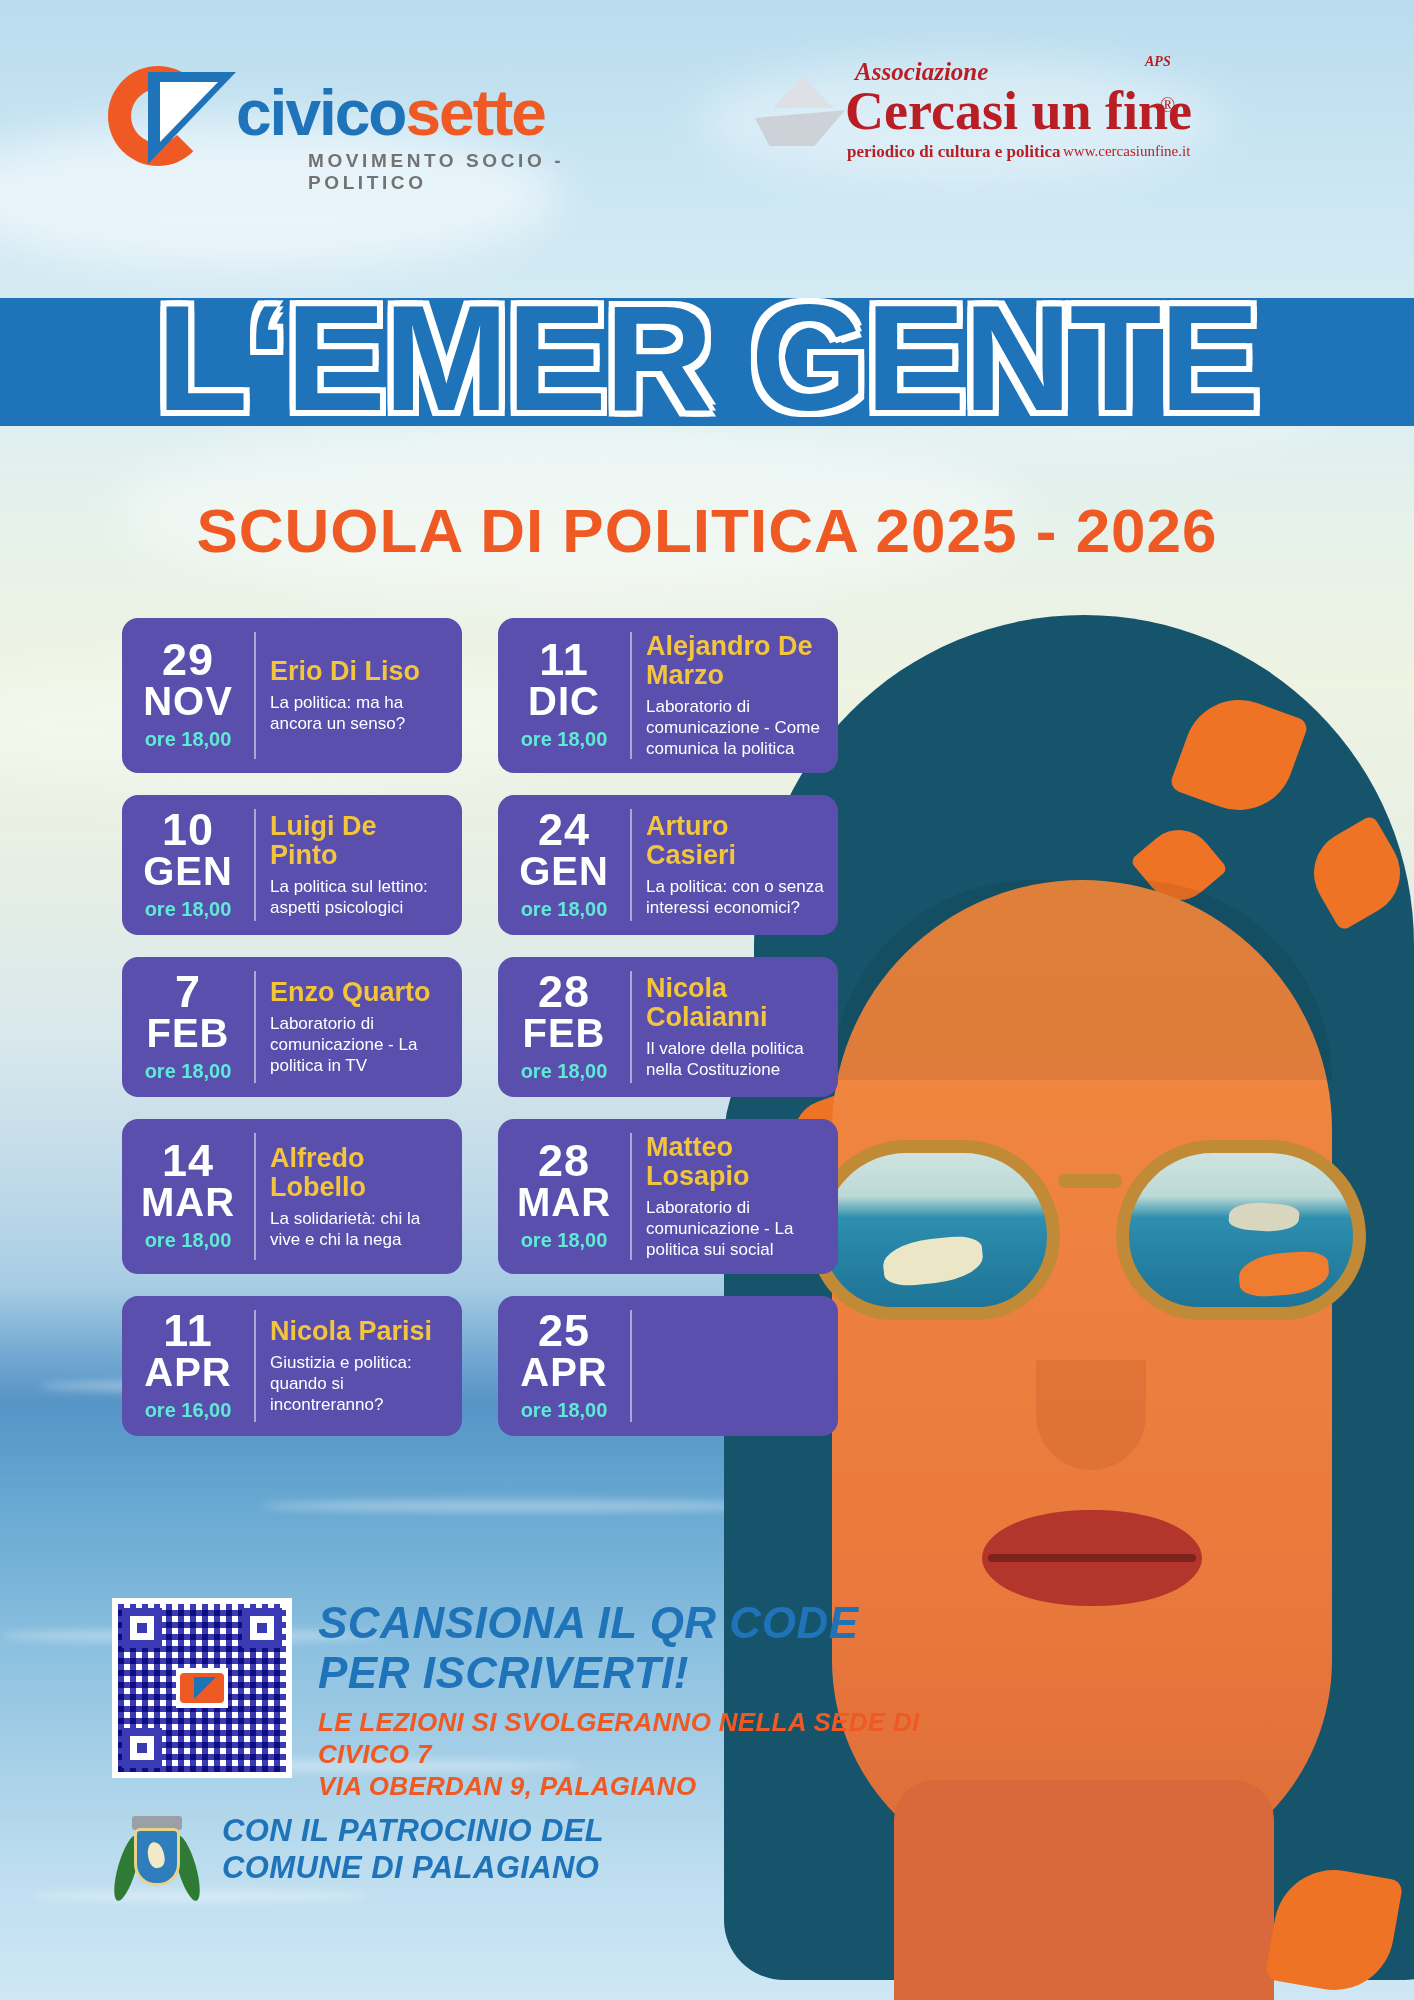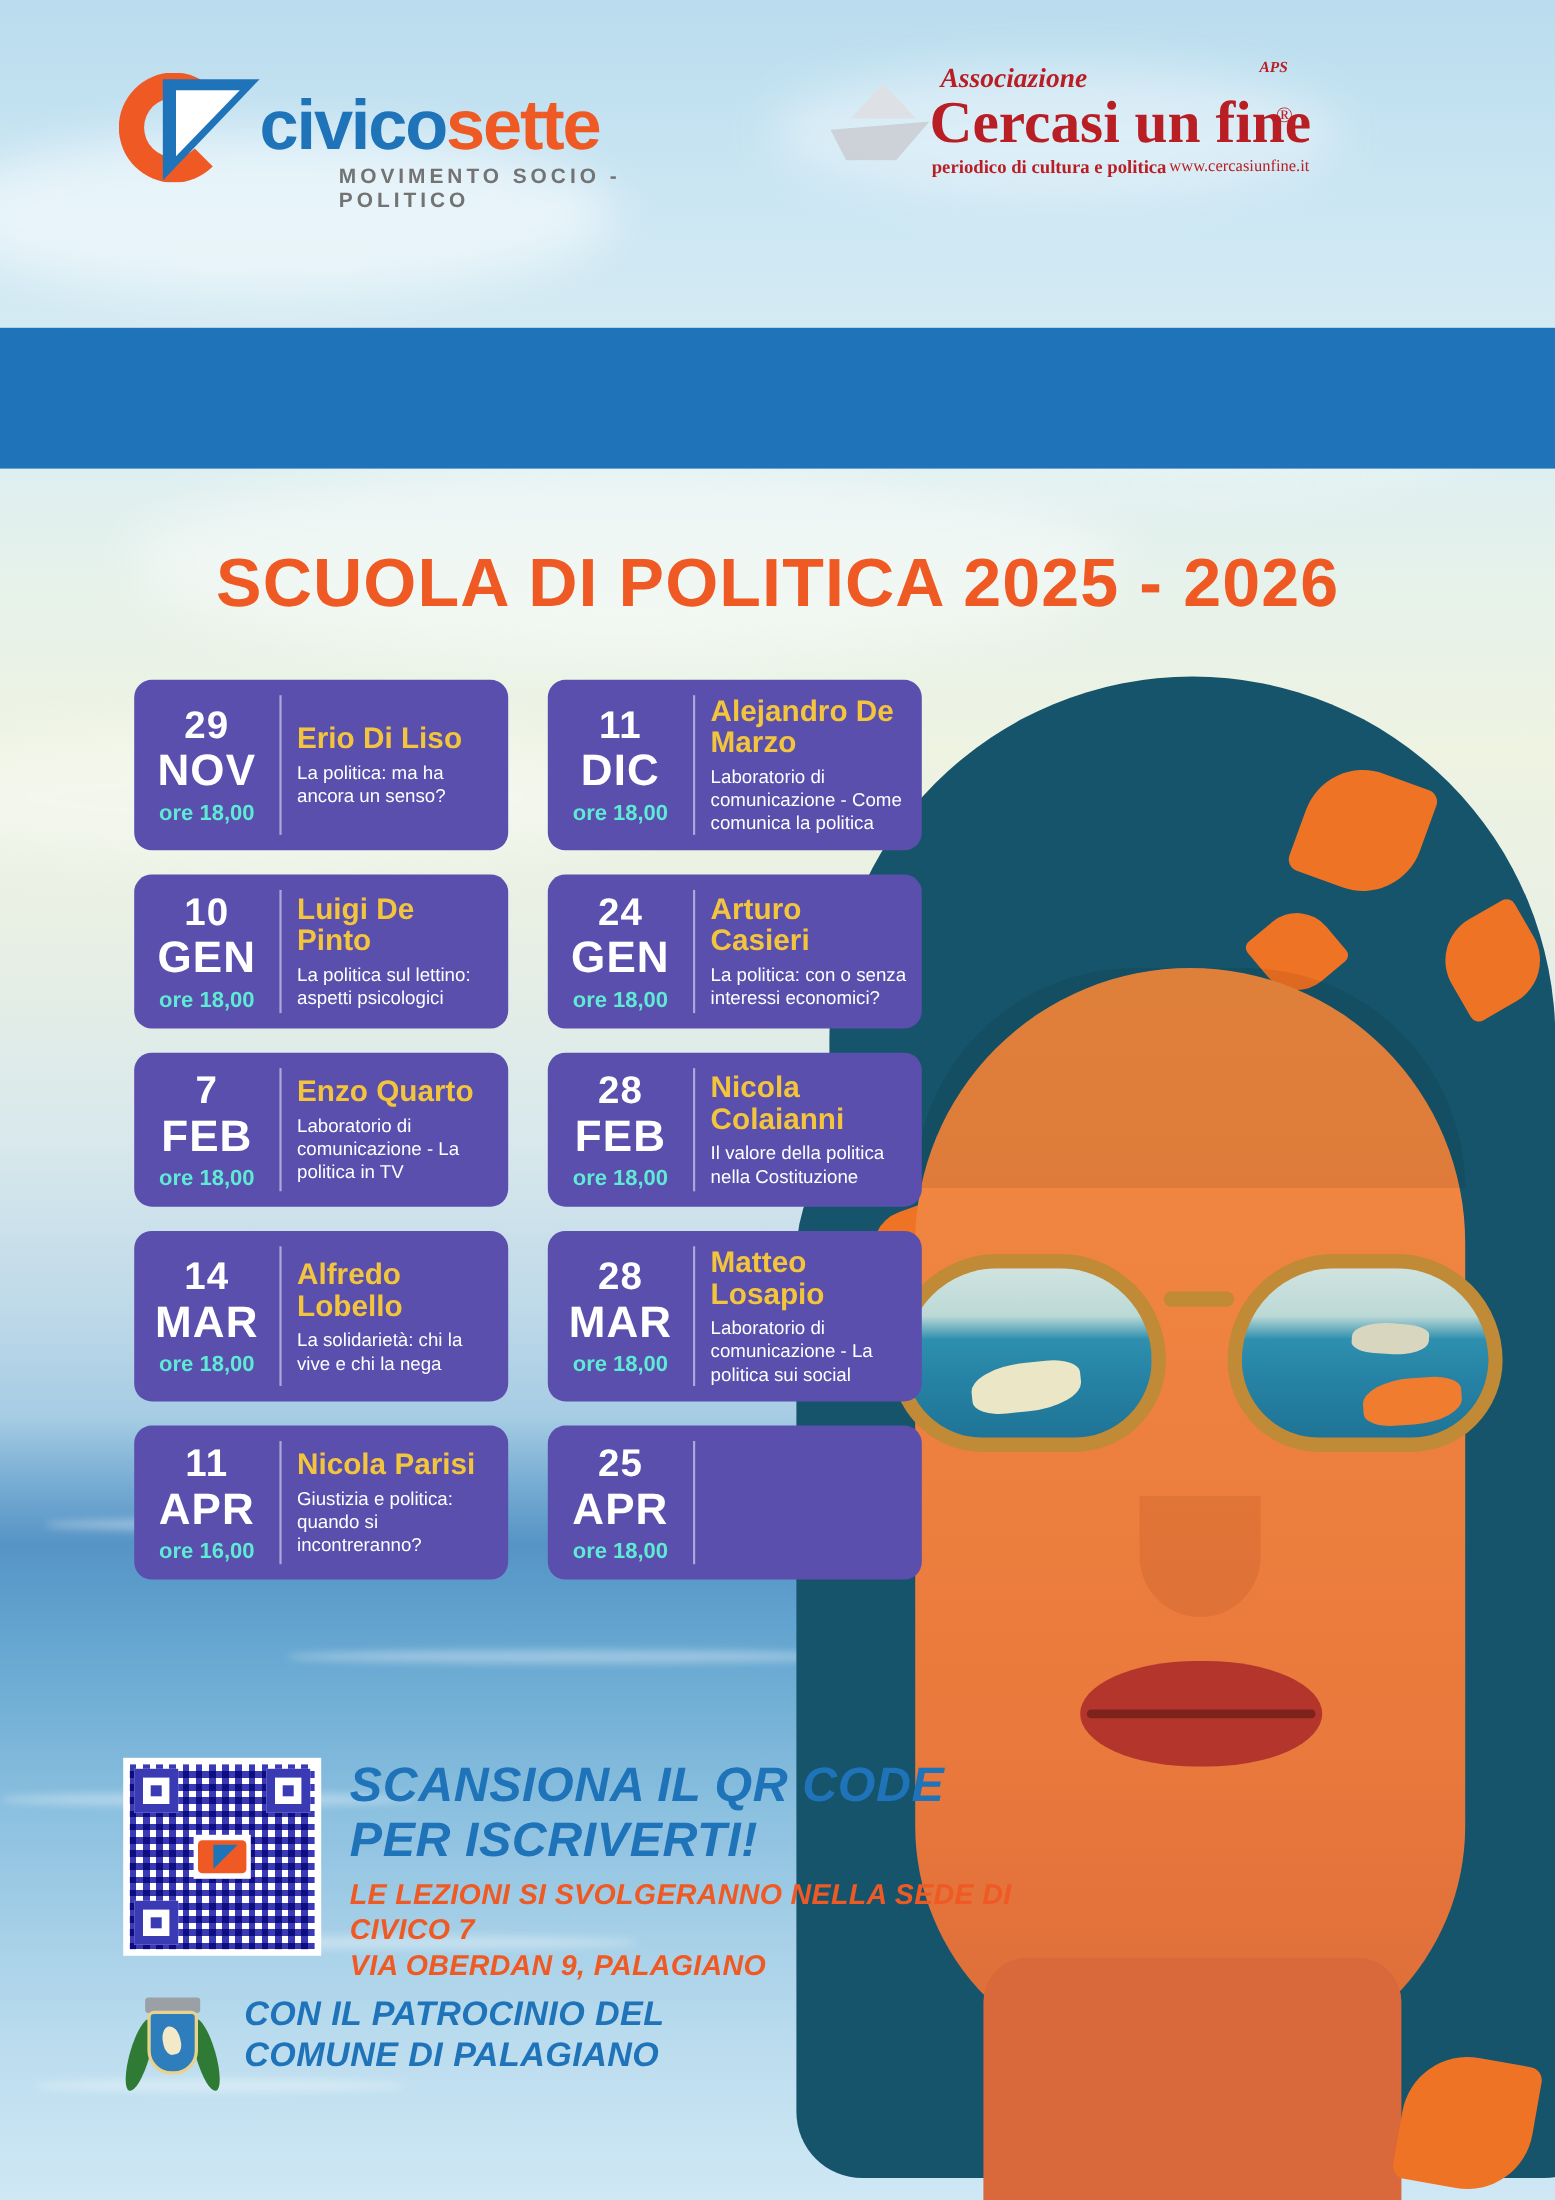--- a/index.html
+++ b/index.html
@@ -383,21 +383,21 @@
   .card-date {
     width: 132px;
     flex: 0 0 132px;
     text-align: center;
     border-right: 2px solid rgba(255,255,255,0.5);
     display: flex;
     flex-direction: column;
     justify-content: center;
   }
   .d-day {
-    font-size: 35px;
+    font-size: 45px;
     font-weight: bold;
     line-height: 40px;
     letter-spacing: 1px;
   }
   .d-month {
     font-size: 40px;
     font-weight: bold;
     line-height: 42px;
     letter-spacing: 1px;
   }
@@ -632,20 +632,21 @@
       <div class="cercasi-assoc">Associazione</div>
       <div class="cercasi-main">Cercasi un fine</div>
       <div class="cercasi-reg">®</div>
       <div class="cercasi-aps">APS</div>
       <div class="cercasi-tag">periodico di cultura e politica</div>
       <div class="cercasi-url">www.cercasiunfine.it</div>
     </div>
   </div>
 
   <div class="title-band"></div>
+  <div class="title-text">L‘EMER GENTE</div>
   <div class="subtitle">SCUOLA DI POLITICA 2025 - 2026</div>
 
   <div class="schedule">
 
     <div class="row">
       <div class="card">
         <div class="card-date">
           <div class="d-day">29</div>
           <div class="d-month">NOV</div>
           <div class="d-time">ore 18,00</div>

